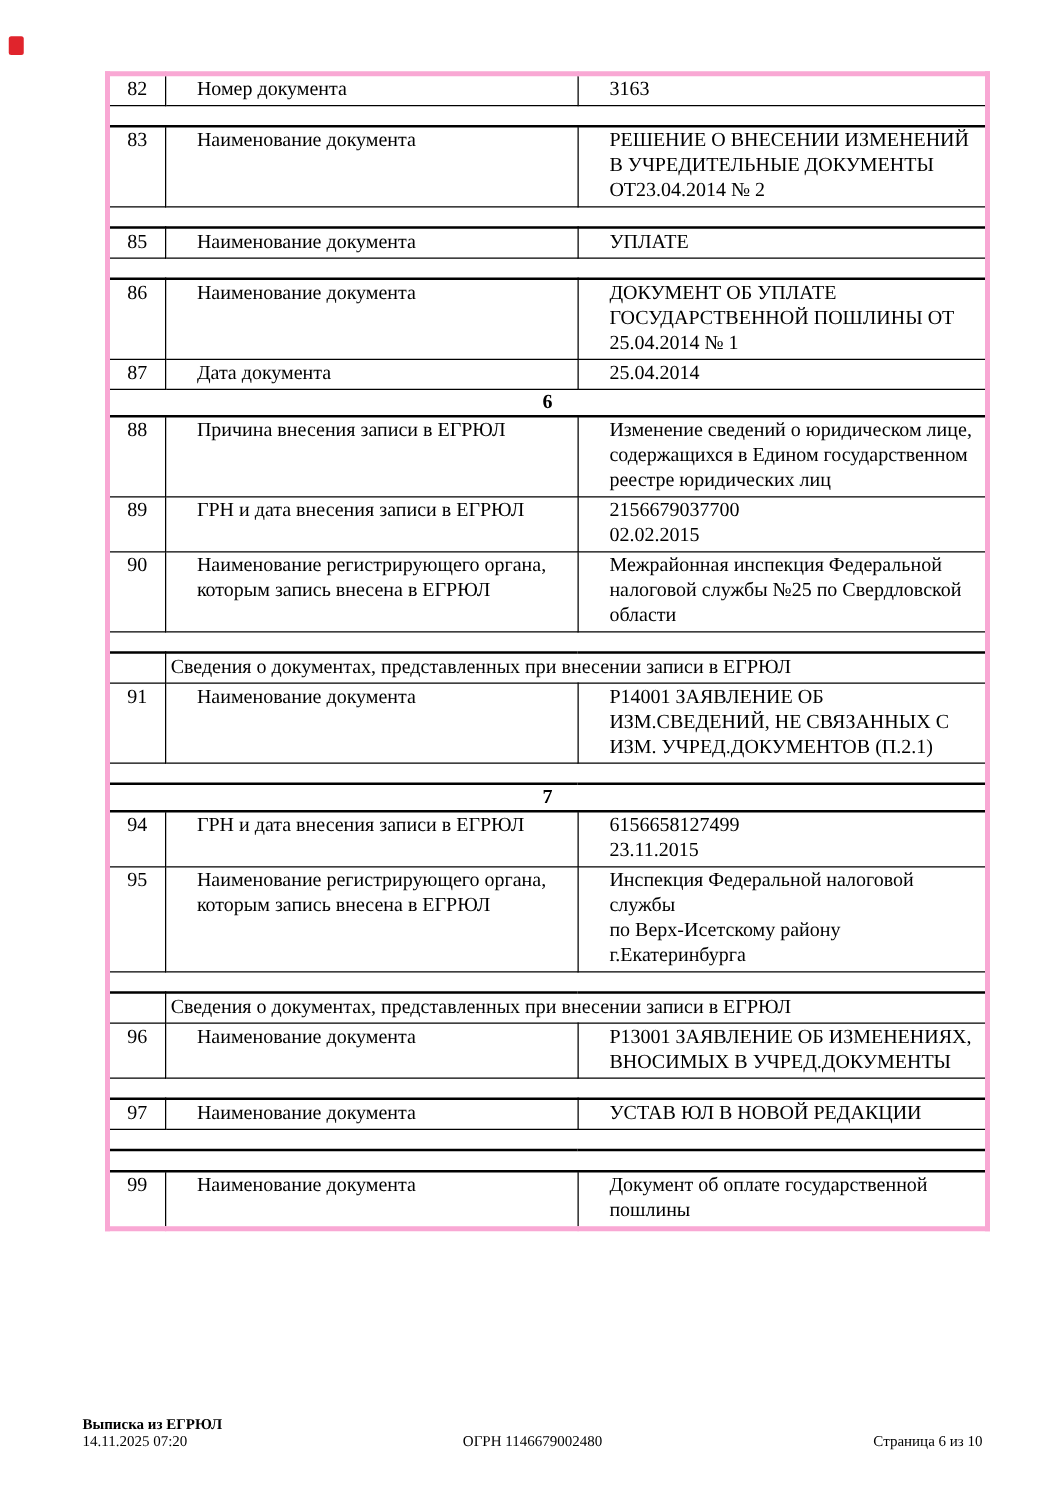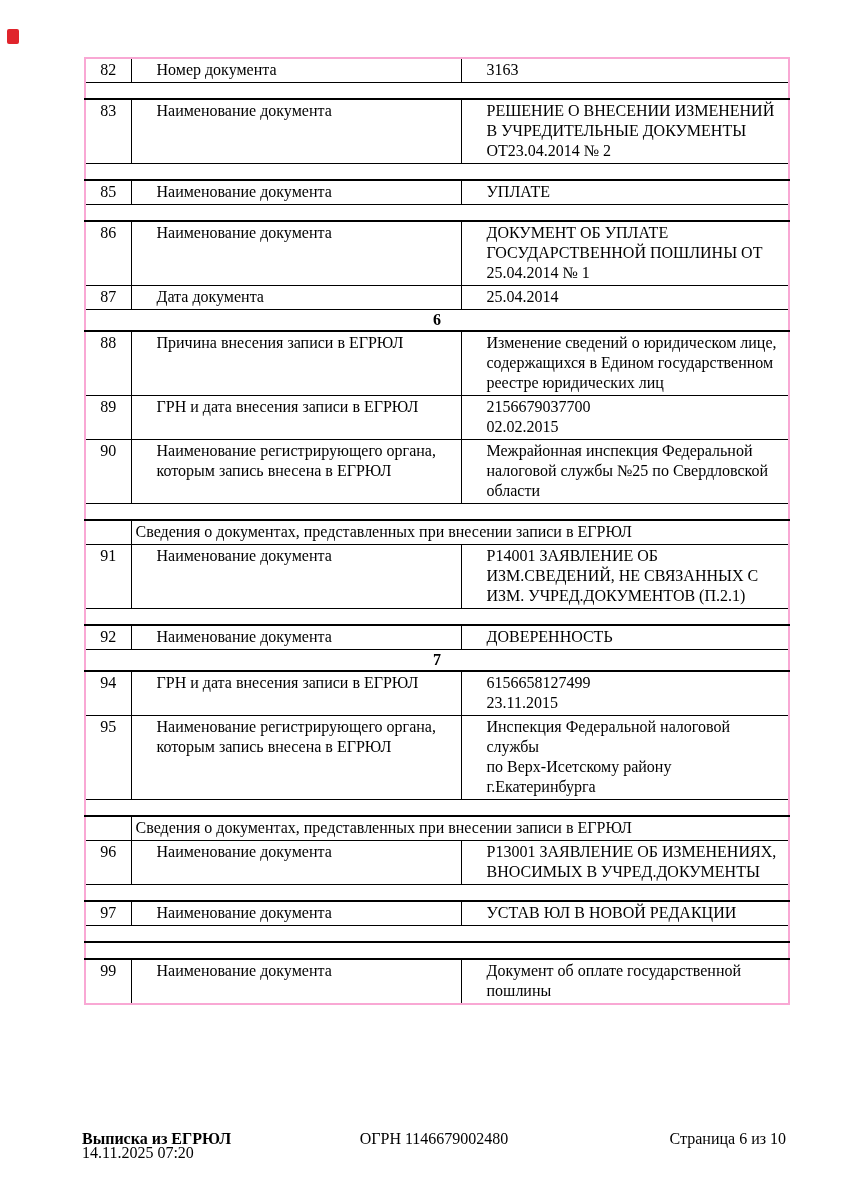--- a/index.html
+++ b/index.html
@@ -17,21 +17,21 @@
     width: 12px; height: 15px;
     border-radius: 2px;
   }
   table.doc-table {
     position: absolute;
     left: 84px; top: 57px;
     width: 704px;
     border-collapse: collapse;
     table-layout: fixed;
   }
-  table.doc-table { border: 2px solid #f9a8d4; }
+  table.doc-table { border: 4px solid #f9a8d4; }
   .doc-table td {
     border: 1px solid #000;
     font-size: 16px;
     line-height: 20px;
     vertical-align: top;
     padding: 1px 4px 2px 4px;
     overflow: hidden;
   }
   .doc-table td.num { text-align: center; padding-left: 1px; padding-right: 1px; }
   .doc-table td.pre { white-space: pre-line; padding-left: 25px; }
@@ -43,23 +43,24 @@
   .doc-table tr.row-section td {
     text-align: center;
     font-weight: bold;
     height: 18px;
     padding: 0;
     border-bottom-width: 2px;
   }
   .doc-table tr.row-subheader td.sub-label { white-space: nowrap; }
   .page-footer {
     position: absolute;
-    left: 82px; right: 62px; top: 1132px;
+    left: 66px; right: 62px; top: 1132px;
     display: flex;
-    font-size: 16px;
+    align-items: flex-end;
+    font-size: 12px;
     line-height: 14px;
   }
   .page-footer .f-left  { flex: 1; text-align: left; }
   .page-footer .f-center{ flex: 1; text-align: center; }
   .page-footer .f-right { flex: 1; text-align: right; }
   .page-footer .doc-type { font-weight: bold; }
 </style>
 </head>
 <body>
 
@@ -143,25 +144,20 @@
       </tr>
       <tr class="row-data">
         <td class="num">91</td>
         <td class="pre lbl">Наименование документа</td>
         <td class="pre val">Р14001 ЗАЯВЛЕНИЕ ОБ
 ИЗМ.СВЕДЕНИЙ, НЕ СВЯЗАННЫХ С
 ИЗМ. УЧРЕД.ДОКУМЕНТОВ (П.2.1)</td>
       </tr>
       <tr class="row-spacer">
         <td colspan="3"></td>
-      </tr>
-      <tr class="row-data">
-        <td class="num">92</td>
-        <td class="pre lbl">Наименование документа</td>
-        <td class="pre val">ДОВЕРЕННОСТЬ</td>
       </tr>
       <tr class="row-section">
         <td colspan="3">7</td>
       </tr>
       <tr class="row-data">
         <td class="num">94</td>
         <td class="pre lbl">ГРН и дата внесения записи в ЕГРЮЛ</td>
         <td class="pre val">6156658127499
 23.11.2015</td>
       </tr>

